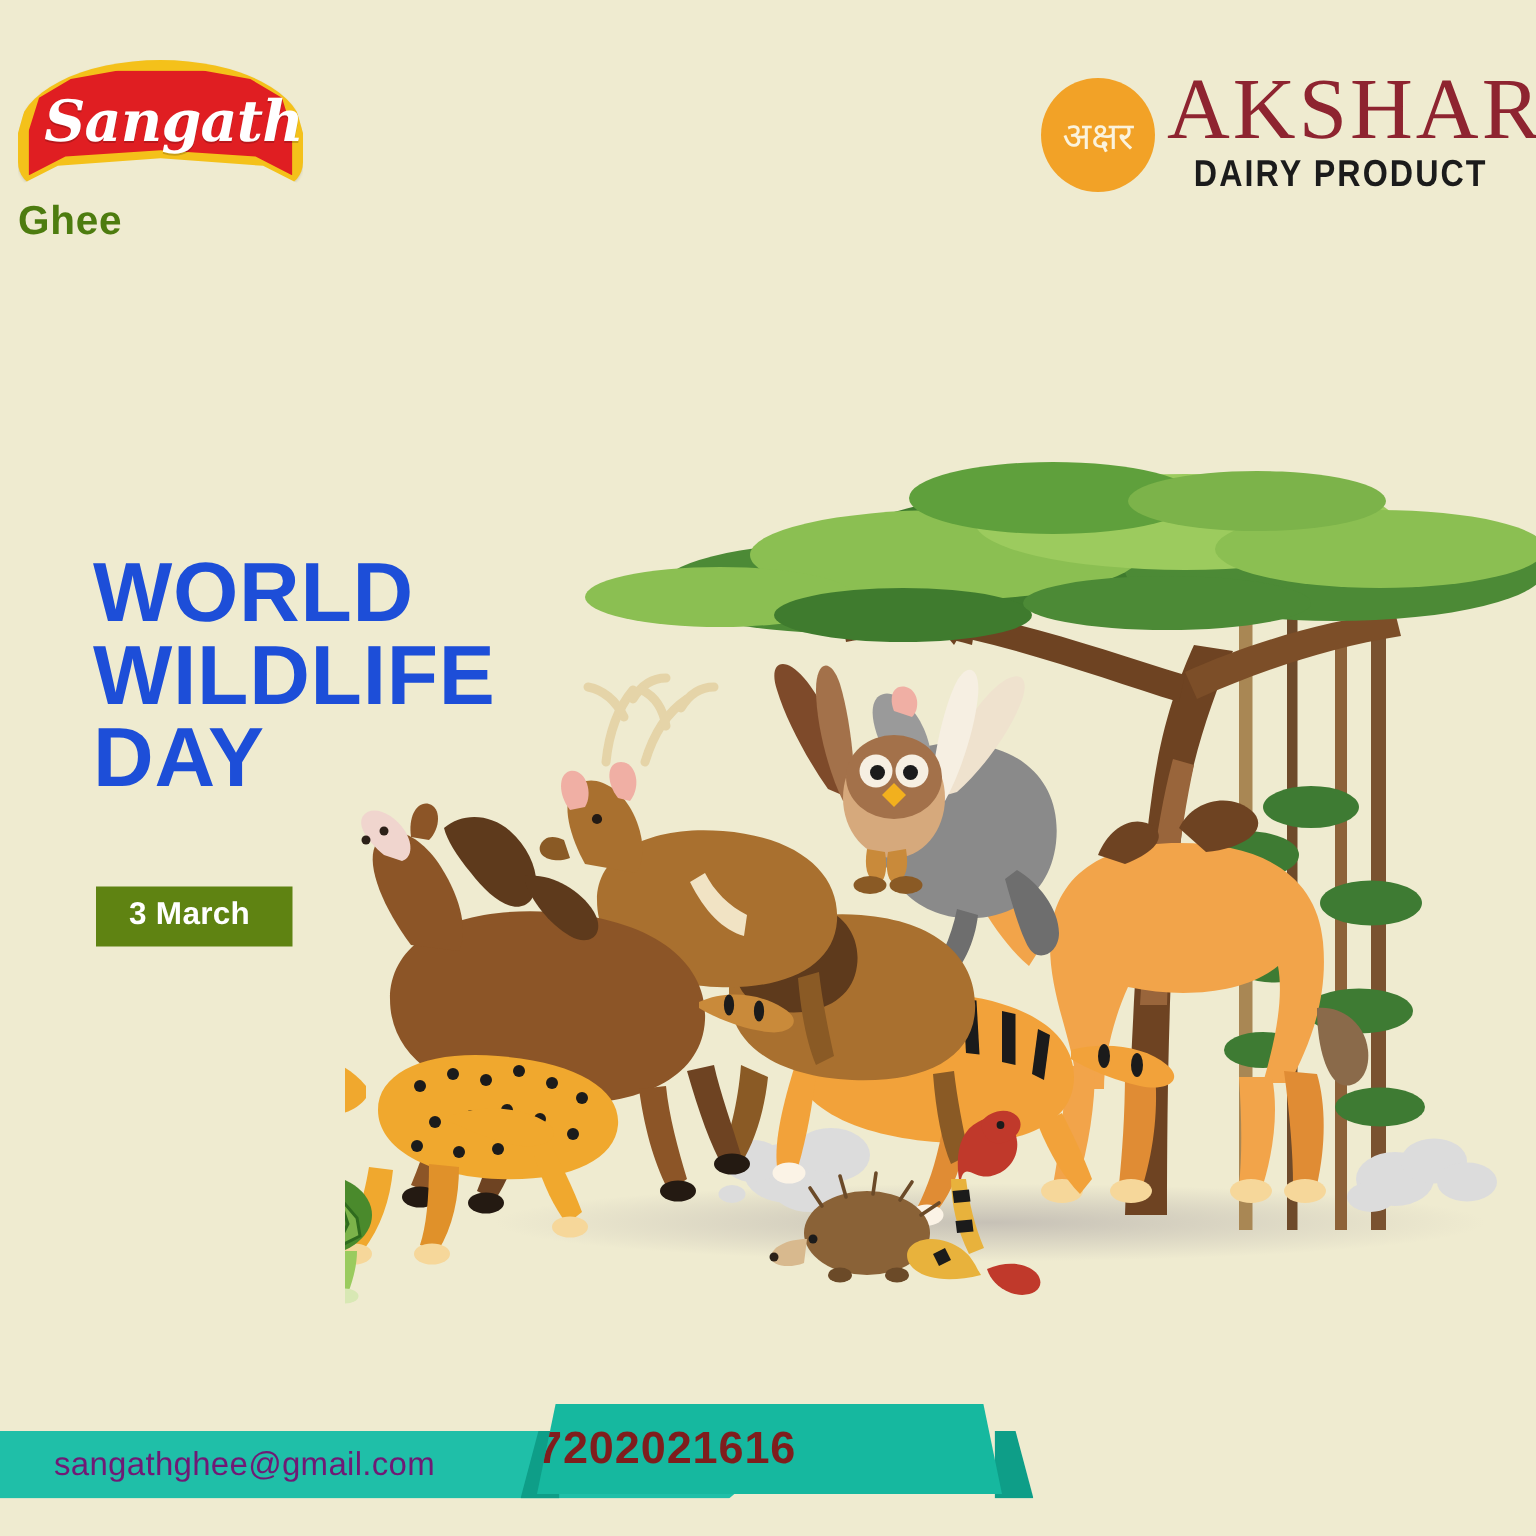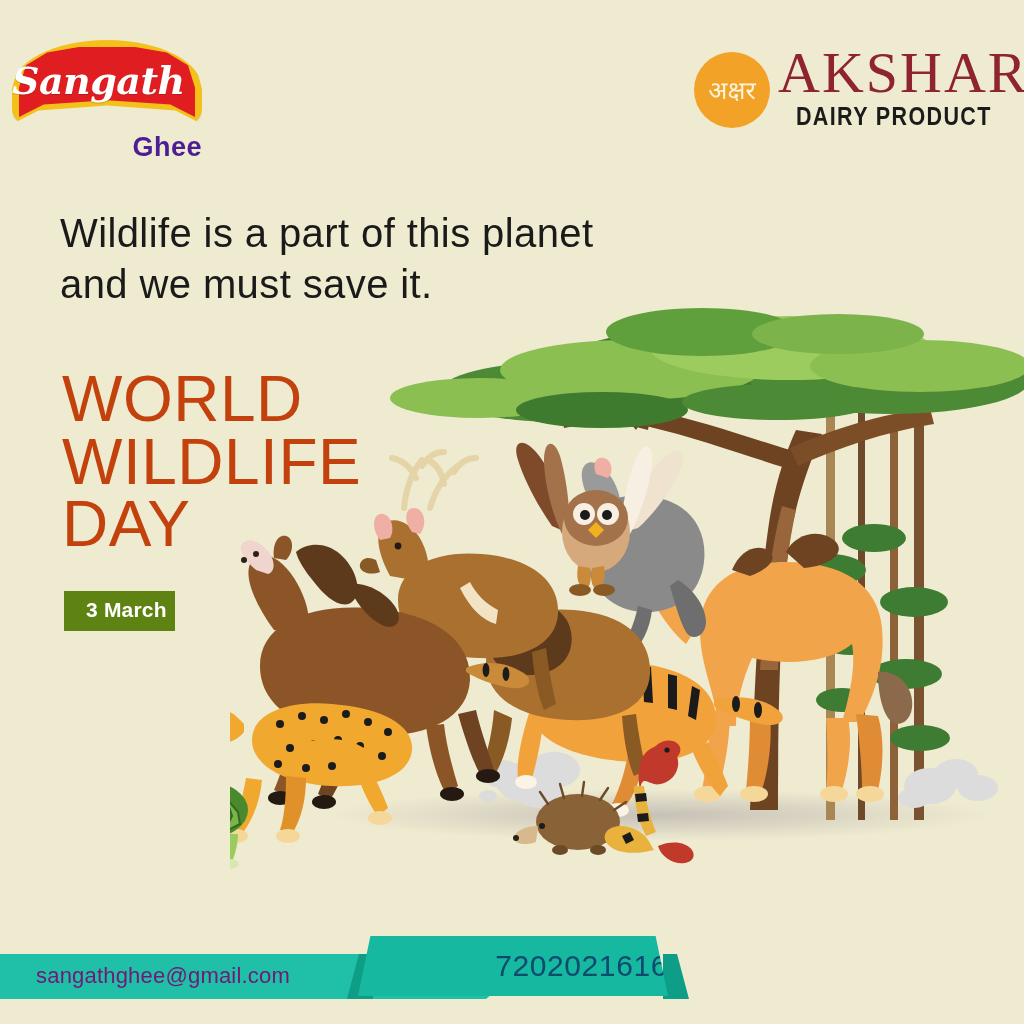--- a/index.html
+++ b/index.html
@@ -21,34 +21,34 @@
     clip-path:polygon(0% 58%,4% 26%,16% 8%,34% 0%,50% 0%,66% 0%,84% 8%,96% 26%,100% 58%,100% 100%,86% 84%,50% 78%,14% 84%,0% 100%);
     box-shadow:0 1px 2px rgba(0,0,0,.12);
   }
   .sangath-banner-inner{
     position:absolute;left:7px;top:7px;width:176px;height:70px;
     background:#E01E22;
     clip-path:polygon(0% 58%,4% 26%,16% 8%,34% 0%,50% 0%,66% 0%,84% 8%,96% 26%,100% 58%,100% 100%,86% 82%,50% 76%,14% 82%,0% 100%);
   }
   .sangath-word{
     position:absolute;left:0;right:0;top:18px;
-    text-align:left;
+    text-align:right;
     font-family:"DejaVu Serif",serif;
     font-style:italic;font-weight:700;
     font-size:38px;color:#FFFFFF;
     letter-spacing:-.5px;
     text-shadow:0 1px 0 rgba(0,0,0,.18);
   }
   .sangath-tm{
     position:absolute;right:-6px;top:-2px;
     font-size:11px;font-weight:700;color:#2b2b2b;
   }
   .sangath-ghee{
-    position:absolute;left:0;width:190px;top:92px;text-align:right;
-    font-size:27px;font-weight:700;color:#4c1d95;letter-spacing:.5px;
+    position:absolute;left:0;width:190px;top:92px;text-align:left;
+    font-size:27px;font-weight:700;color:#4d7c0f;letter-spacing:.5px;
   }
 
   
   .akshar-logo{position:absolute;right:30px;top:40px;width:300px;height:100px;}
   .akshar-circle{
     position:absolute;left:0;top:12px;width:76px;height:76px;border-radius:50%;
     background:#F2A227;
     display:flex;align-items:center;justify-content:center;
   }
   .akshar-circle span{
@@ -69,27 +69,27 @@
   }
 
   
   .tagline{
     position:absolute;left:60px;top:208px;width:680px;
     font-size:40px;line-height:1.27;color:#1A1A1A;
     font-weight:500;letter-spacing:.4px;
   }
   .headline{
     position:absolute;left:62px;top:368px;width:420px;
-    font-size:64px;line-height:.98;font-weight:400;
-    color:#c2410c;letter-spacing:.5px;
+    font-size:56px;line-height:.98;font-weight:700;
+    color:#1d4ed8;letter-spacing:.5px;
   }
   .headline div{display:block;}
   .date-badge{
     position:absolute;left:64px;top:591px;
-    padding:7px 8px 9px 22px;
+    padding:7px 28px 9px 22px;
     background:#5F8312;color:#FFFFFF;
     font-size:21px;font-weight:700;letter-spacing:.2px;
   }
 
   
   .scene{position:absolute;left:230px;top:270px;width:794px;height:600px;}
   .scene svg{display:block;width:100%;height:100%;}
 
   
   .footer{position:absolute;left:0;bottom:0;width:1024px;height:114px;}
@@ -98,22 +98,22 @@
   .bar-right{right:0;width:352px;clip-path:polygon(10% 0,100% 0,100% 100%,0 100%);}
   .bar-left .bar-txt{position:absolute;left:36px;top:9px;}
   .bar-right .bar-txt{position:absolute;left:48px;top:9px;}
   .bar-txt{color:#701a75;font-size:22px;letter-spacing:.2px;white-space:nowrap;}
   .ribbon{
     position:absolute;left:358px;top:26px;width:310px;height:60px;
     background:#16B89F;
     clip-path:polygon(4% 0,96% 0,100% 100%,0 100%);
   }
   .ribbon-txt{
-    position:absolute;left:0;right:0;top:13px;text-align:right;
-    color:#0c4a6e;font-size:30px;font-weight:400;letter-spacing:.6px;
+    position:absolute;left:0;right:0;top:13px;text-align:left;
+    color:#7f1d1d;font-size:30px;font-weight:700;letter-spacing:.6px;
   }
   .fold{position:absolute;top:44px;width:26px;height:45px;background:#0E9E88;}
   .fold-l{left:347px;clip-path:polygon(46% 0,100% 0,100% 100%,0 100%);}
   .fold-r{left:663px;clip-path:polygon(0 0,54% 0,100% 100%,0 100%);}
 </style>
 </head>
 <body>
 
 <div class="poster">
 
@@ -127,24 +127,20 @@
   </div>
 
   <div class="akshar-logo">
     <div class="akshar-circle">
       <span>अक्षर</span>
     </div>
     <div class="akshar-name">AKSHAR</div>
     <div class="akshar-sub">DAIRY PRODUCT</div>
   </div>
 
-  <div class="tagline">
-    <div>Wildlife is a part of this planet</div>
-    <div>and we must save it.</div>
-  </div>
 
   <div class="headline">
     <div>WORLD</div>
     <div>WILDLIFE</div>
     <div>DAY</div>
   </div>
 
   <div class="date-badge">3 March</div>
 
   <div class="scene">

